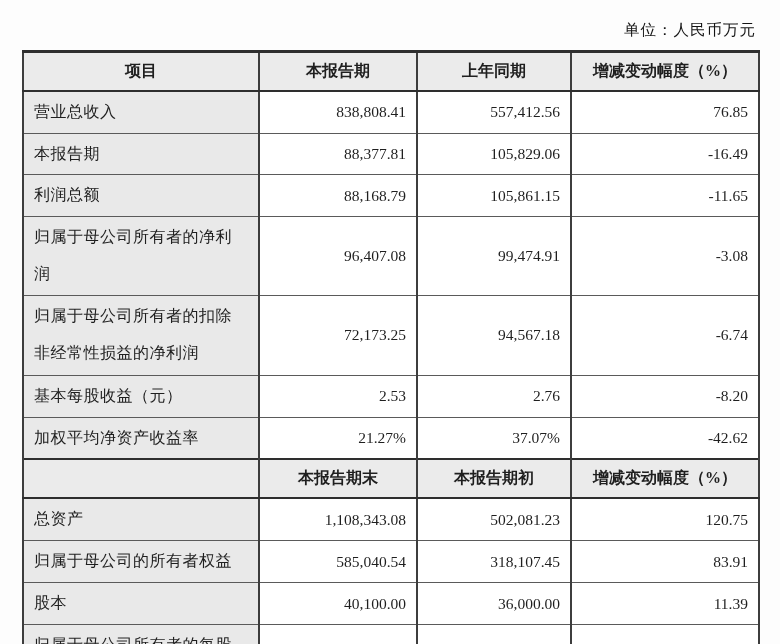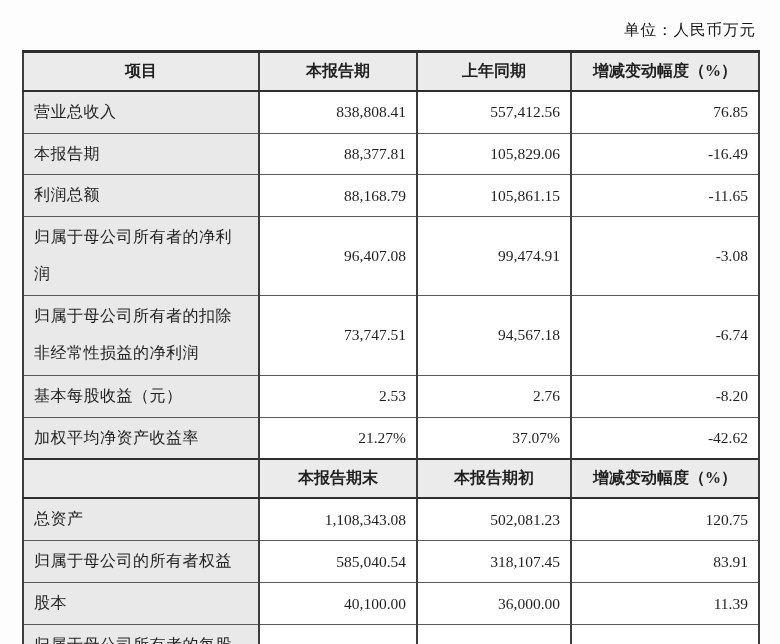--- a/index.html
+++ b/index.html
@@ -104,21 +104,21 @@
       <td class="num">-11.65</td>
     </tr>
     <tr>
       <td class="item">归属于母公司所有者的净利润</td>
       <td class="num">96,407.08</td>
       <td class="num">99,474.91</td>
       <td class="num">-3.08</td>
     </tr>
     <tr class="tall">
       <td class="item">归属于母公司所有者的扣除非经常性损益的净利润</td>
-      <td class="num">73,747.51</td>
+      <td class="num">72,173.25</td>
       <td class="num">94,567.18</td>
       <td class="num">-6.74</td>
     </tr>
     <tr>
       <td class="item">基本每股收益（元）</td>
       <td class="num">2.53</td>
       <td class="num">2.76</td>
       <td class="num">-8.20</td>
     </tr>
     <tr>

